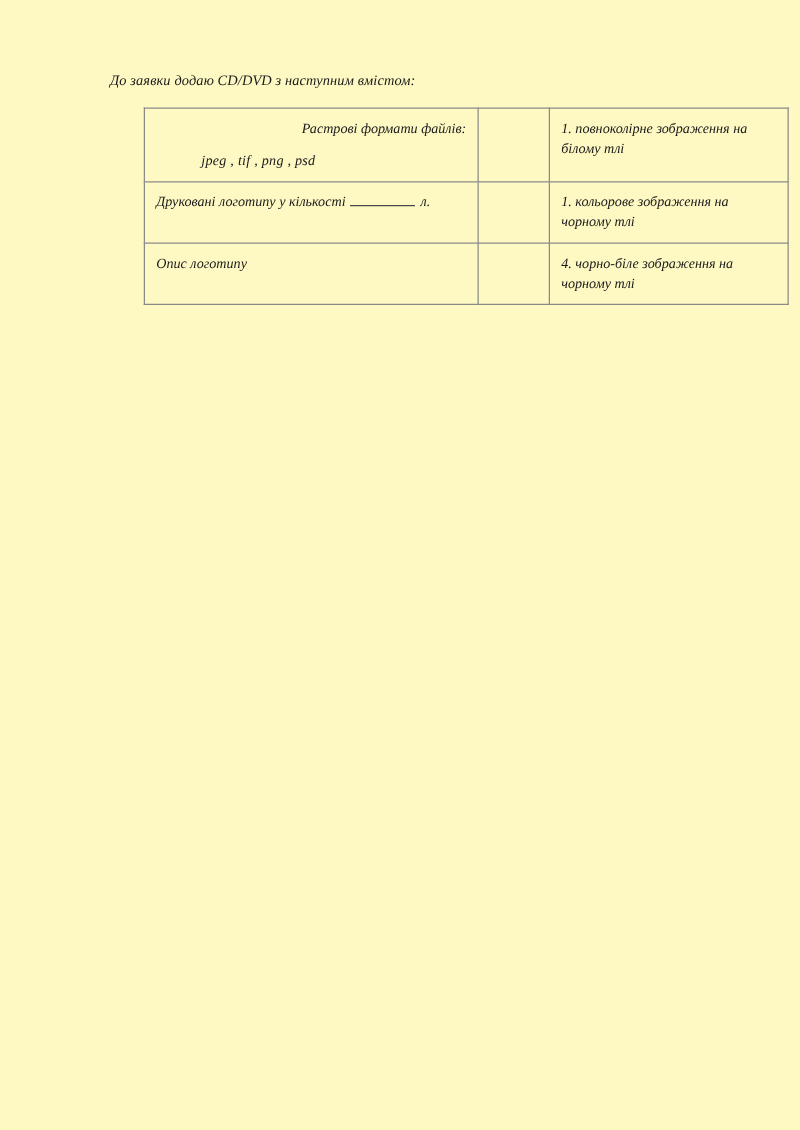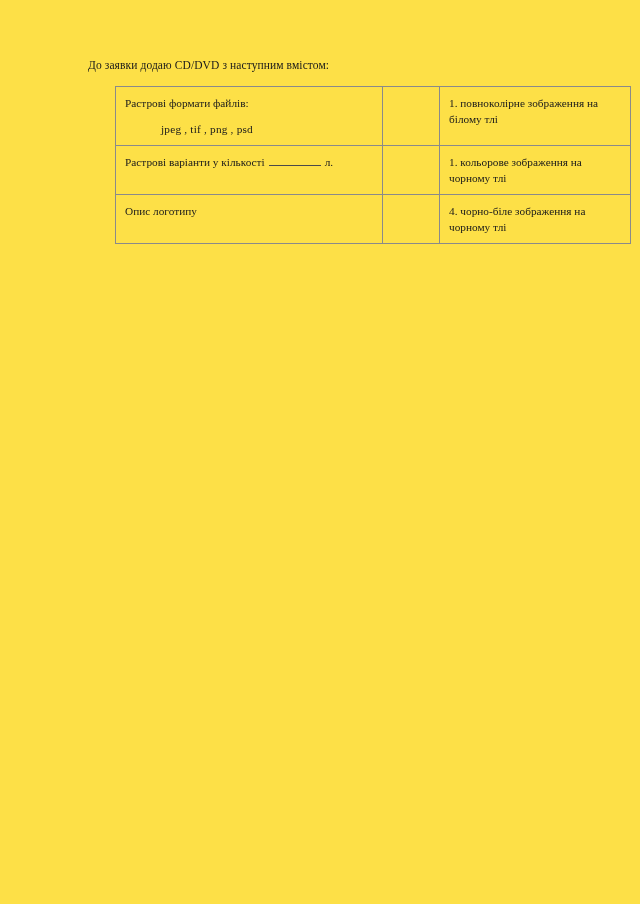--- a/index.html
+++ b/index.html
@@ -14,21 +14,22 @@
     color: #1a1a1a;
     position: relative;
     overflow: hidden;
   }
   .page {
     position: absolute;
     top: 0;
     left: 0;
     width: 640px;
     height: 904px;
-    background: #fde047;
+    background: #fef9c3;
+    font-style: italic;
   }
   .intro-line {
     position: absolute;
     left: 88px;
     top: 58px;
     font-size: 11.5px;
     line-height: 14px;
     letter-spacing: 0.1px;
     white-space: nowrap;
   }
@@ -58,20 +59,21 @@
     margin-top: 48px;
   }
   .row-a { height: 44px; }
   .row-b { height: 44px; }
   .row-c { height: 34px; }
   .row-d { height: 42px; }
 
   .fmt-title {
     display: block;
     margin-bottom: 10px;
+    text-align: right;
   }
   .fmt-items {
     display: block;
     letter-spacing: 0.2px;
     margin-left: 36px;
   }
   .rule {
     display: inline-block;
     width: 155px;
     border-bottom: 1px solid #4a4a4a;
@@ -103,21 +105,21 @@
           <span class="fmt-title">Растрові формати файлів:</span>
           <span class="fmt-items">jpeg ,        tif ,        png ,        psd</span>
         </td>
         <td class="col-mid"></td>
         <td class="col-right">1. повноколірне зображення на білому тлі</td>
       </tr>
 
 
       <tr class="row-c">
         <td class="col-left">
-          <span class="nowrap">Растрові варіанти  у кількості</span><span class="rule-short"></span><span>л.</span>
+          <span class="nowrap">Друковані логотипу  у кількості</span><span class="rule-short"></span><span>л.</span>
         </td>
         <td class="col-mid"></td>
         <td class="col-right">1. кольорове зображення на чорному тлі</td>
       </tr>
 
       <tr class="row-d">
         <td class="col-left">Опис логотипу</td>
         <td class="col-mid"></td>
         <td class="col-right">4. чорно-біле зображення на чорному тлі</td>
       </tr>

